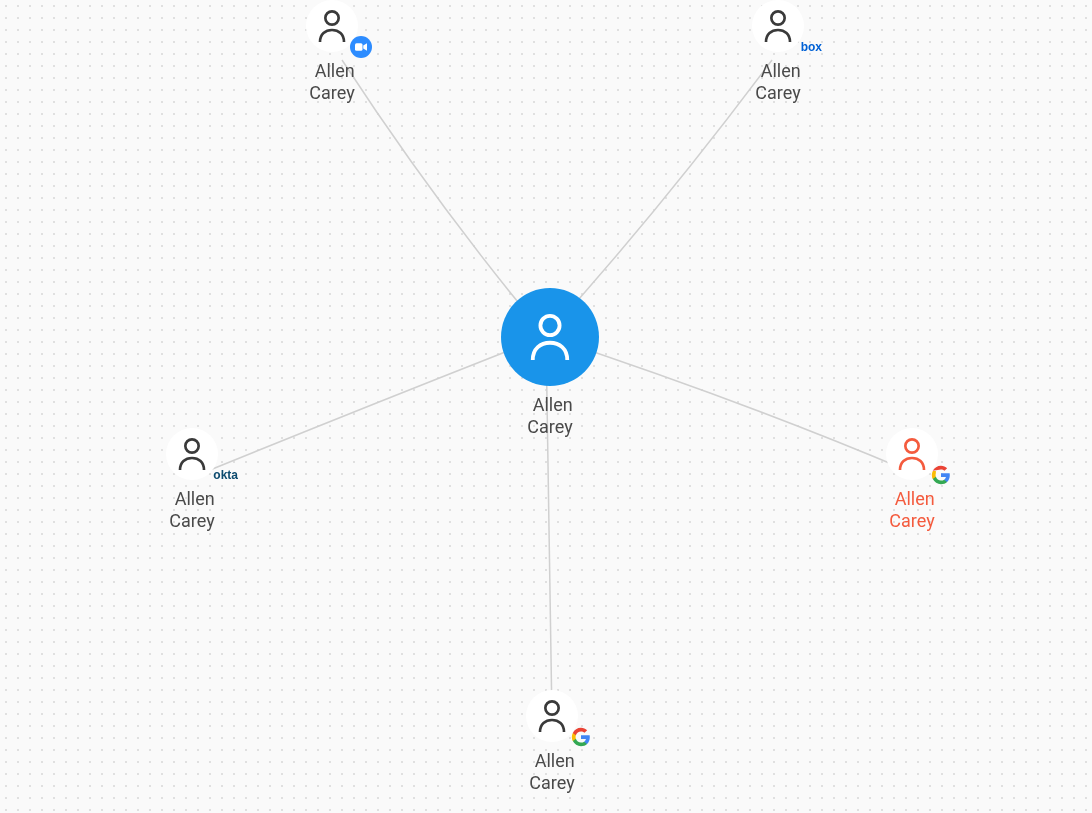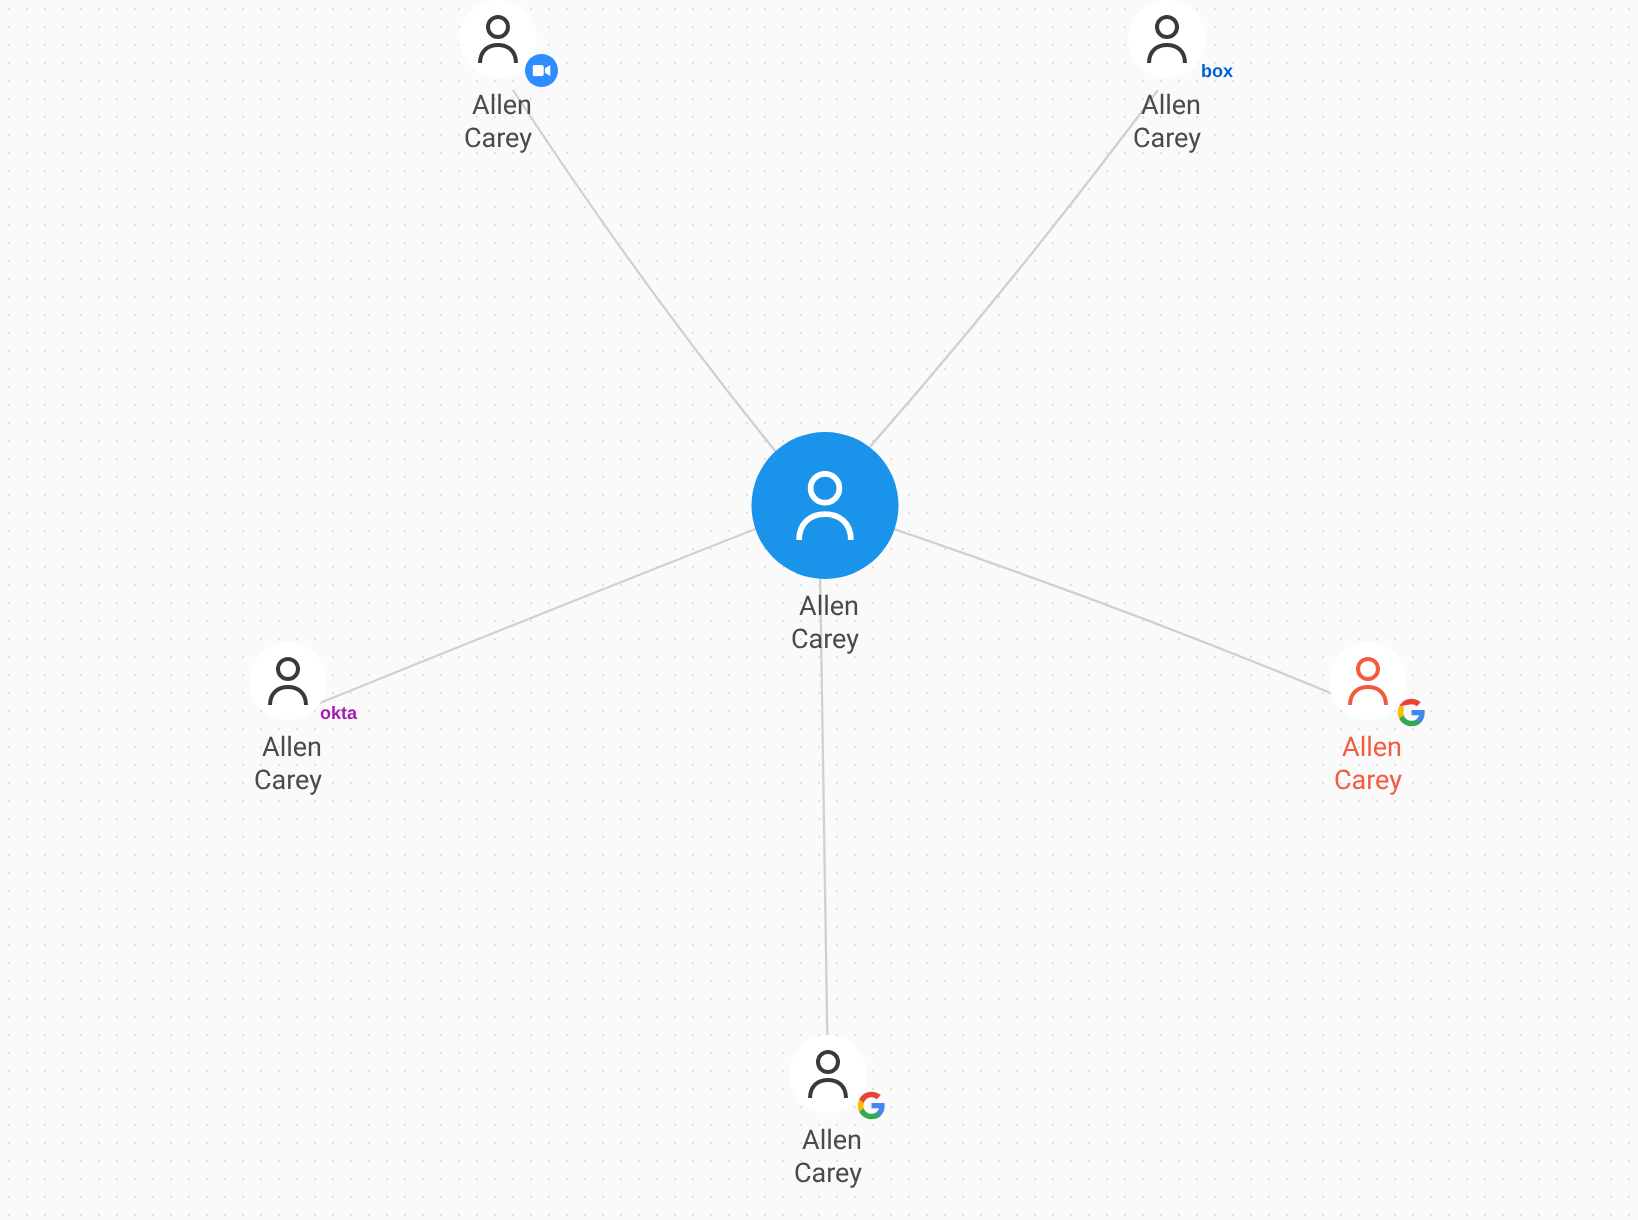--- a/index.html
+++ b/index.html
@@ -79,21 +79,21 @@
       color: #0061d5;
       position: absolute;
       bottom: -2px;
       right: -18px;
       padding-left: 31px;
     }
     .okta-text {
       font-family: Arial, sans-serif;
       font-weight: 700;
       font-size: 12px;
-      color: #a21caf;
+      color: #0c4a6e;
       position: absolute;
       bottom: -2px;
       right: -20px;
     }
   </style>
 </head>
 <body>
 
 <svg class="edges">
   <path d="M 546 336 Q 440 210 342 60" stroke="#d0d0d0" stroke-width="1.5" fill="none"></path>

